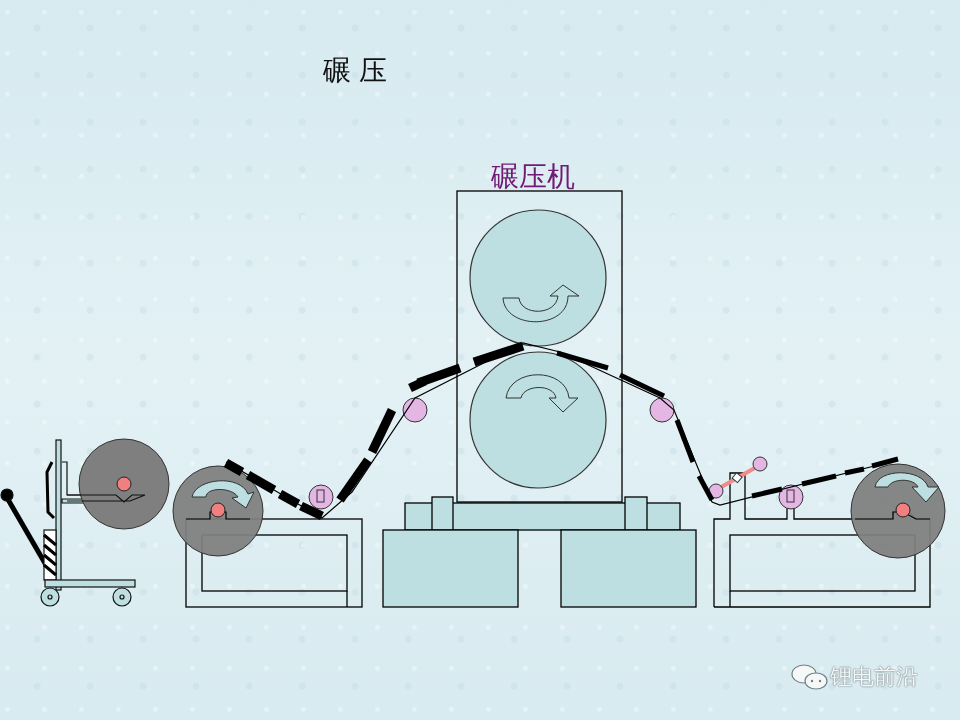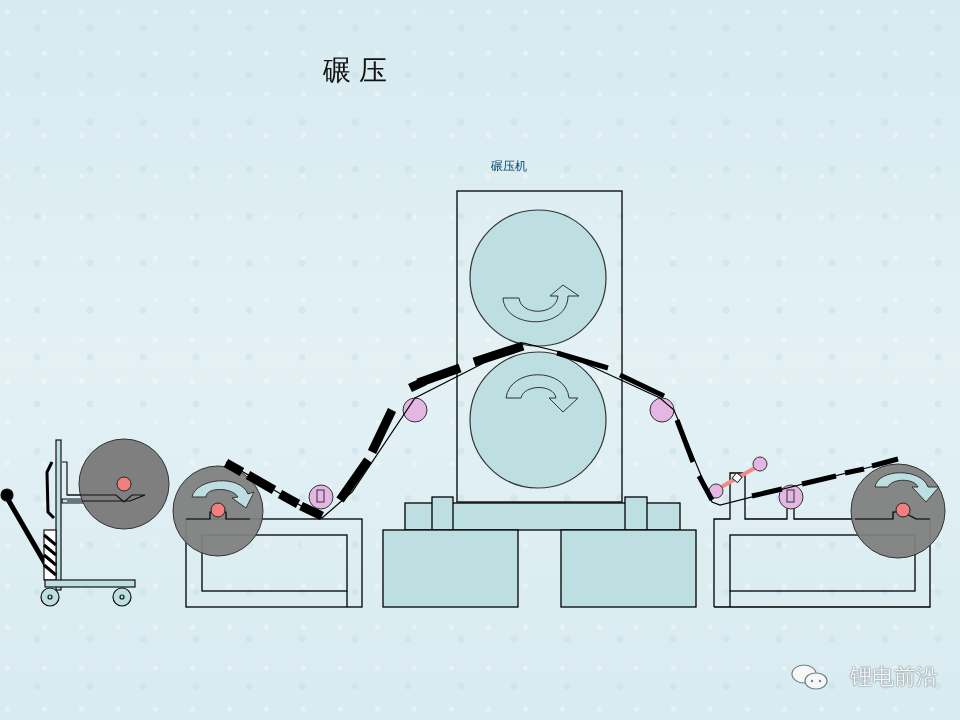--- a/index.html
+++ b/index.html
@@ -17,25 +17,25 @@
       linear-gradient(180deg, #d6eaf0 0%, #e3f1f5 50%, #d8ebf0 100%);
   }
   svg { position: absolute; left: 0; top: 0; }
   .title {
     position: absolute; left: 323px; top: 52px;
     font-family: "DejaVu Serif", serif; font-size: 28px; color: #111;
     letter-spacing: 8px;
   }
   .machine-label {
     position: absolute; left: 491px; top: 158px;
-    font-family: "DejaVu Serif", serif; font-size: 12px; color: #0c4a6e;
+    font-family: "DejaVu Serif", serif; font-size: 28px; color: #701a75;
   }
   .watermark {
     position: absolute; left: 790px; top: 662px;
-    display: flex; align-items: center; gap: 20px;
+    display: flex; align-items: center; gap: 0;
     color: #f6f8f8; font-size: 22px;
     text-shadow: 0 0 2px #7a8a90, 0 0 1px #55666c;
   }
 </style>
 </head>
 <body>
 
 <div class="bg"></div>
 
 <div class="title">碾压</div>

